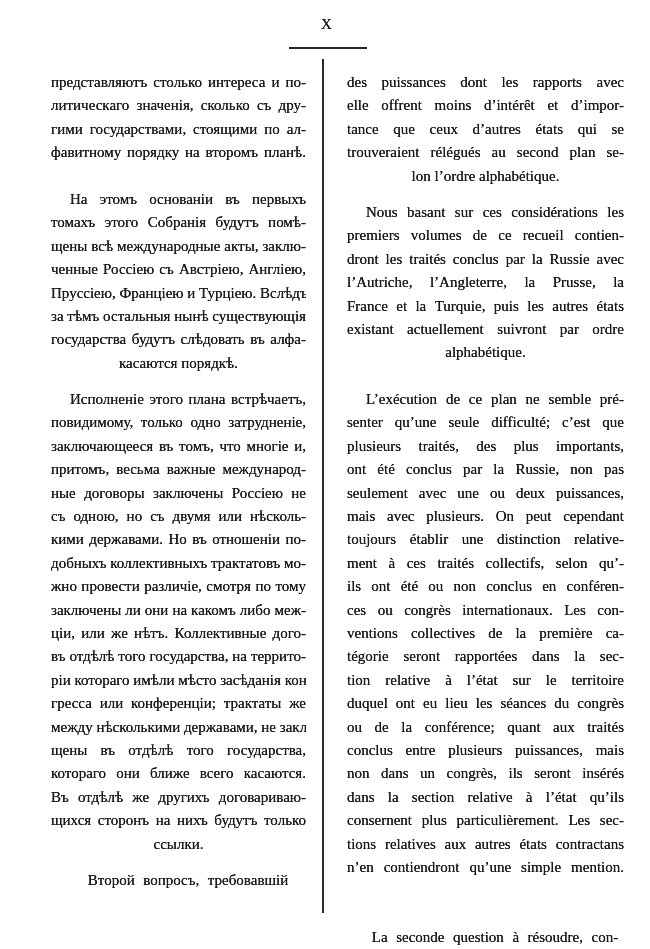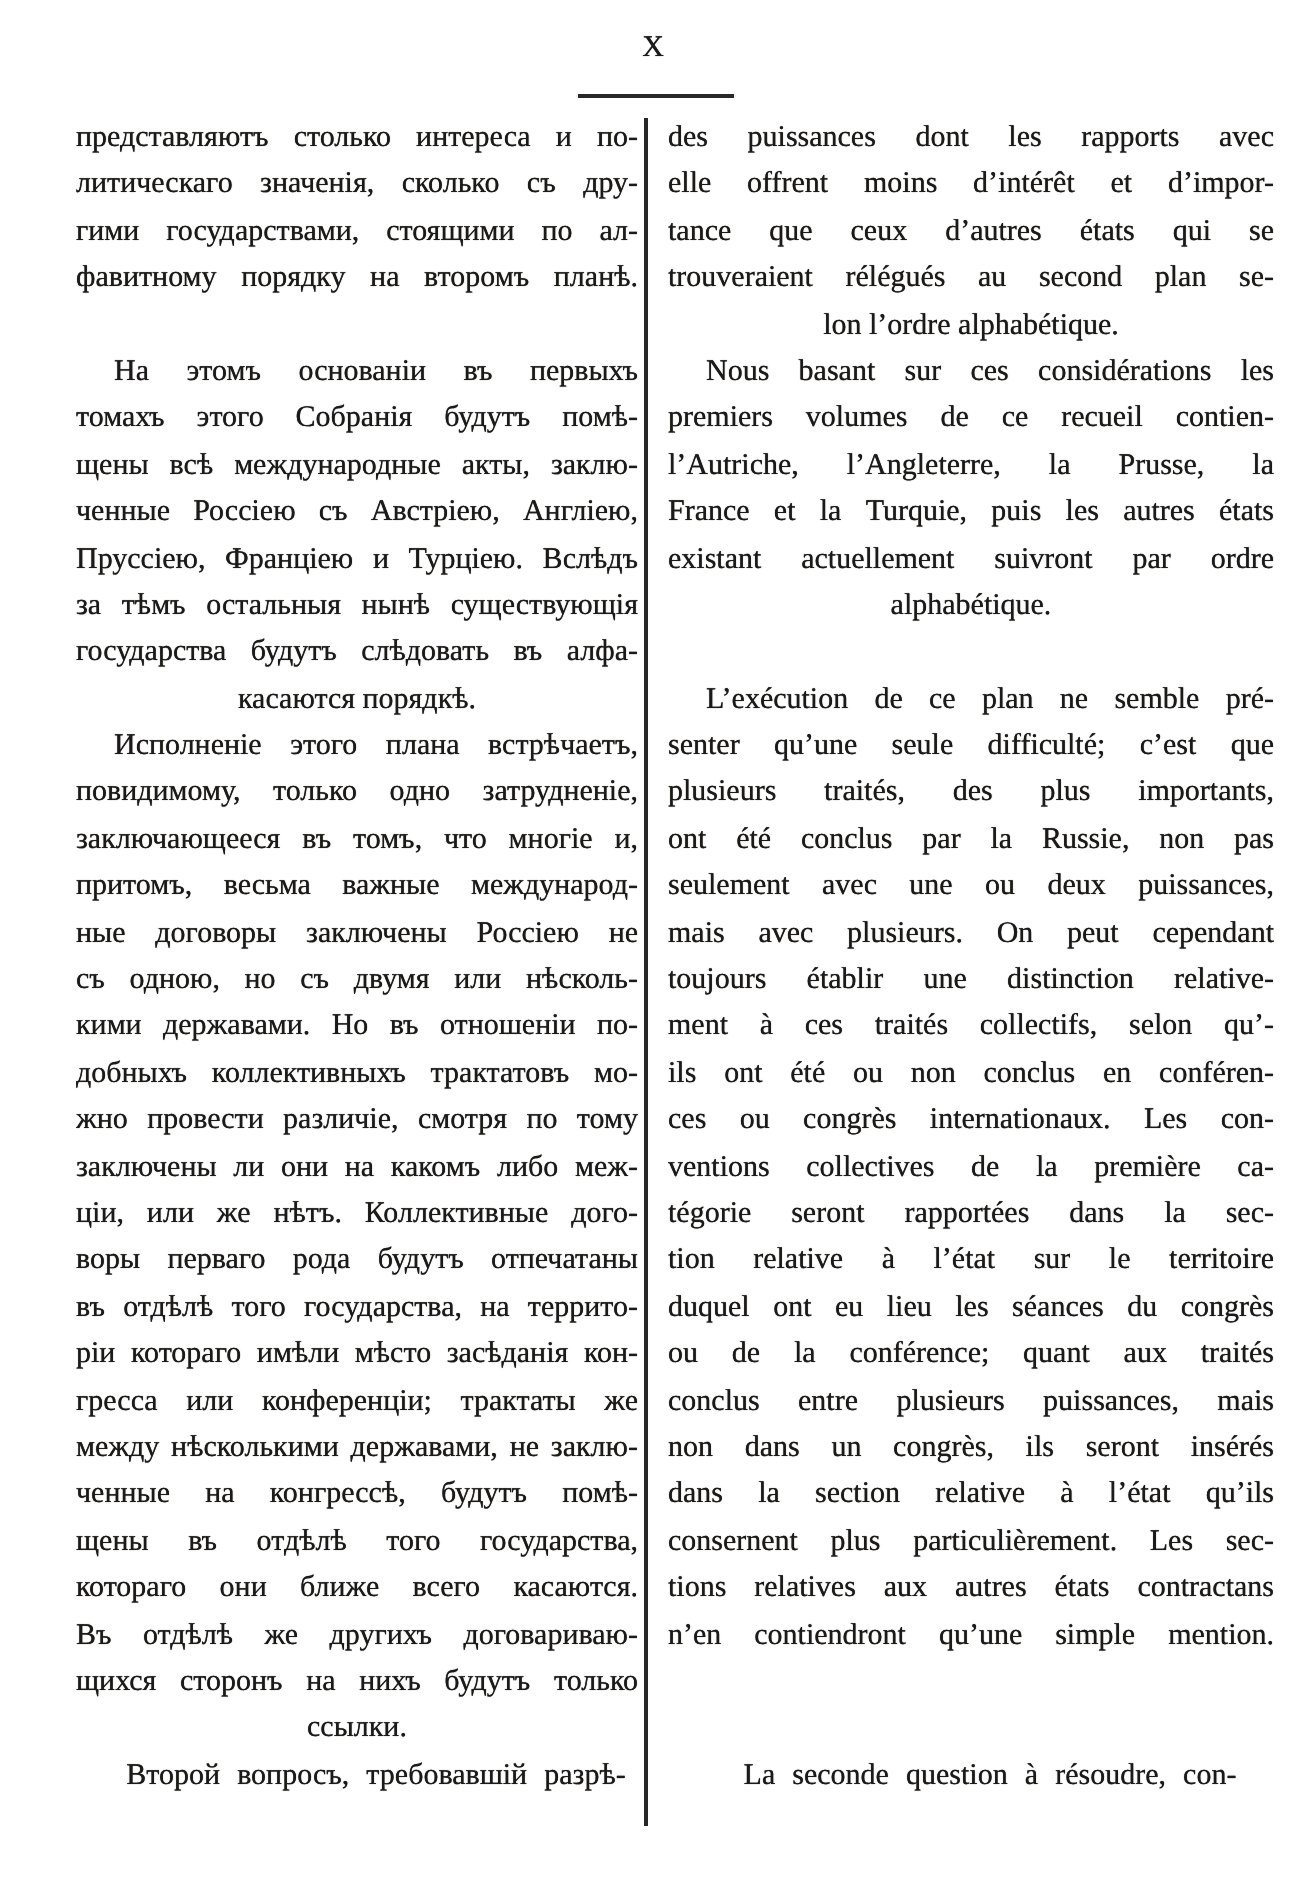--- a/index.html
+++ b/index.html
@@ -29,21 +29,21 @@
   .column-divider{
     position:absolute;top:59px;left:322px;width:2px;height:854px;
     background:var(--rule);
   }
   .column{
     position:absolute;top:58px;
     font-size:15px;line-height:var(--line);
   }
   .column-left{left:38px;width:281px;}
   .column-right{left:334px;width:303px;}
-  .para{margin:0;}
+  .para{margin:13px;}
   .line{overflow:hidden;height:var(--line);}
   .jline{text-align:justify;text-align-last:justify;}
   .lline{text-align:center;}
   .indent{padding-left:19px;}
   .wide{word-spacing:0.32em;}
 </style>
 </head>
 <body>
 
 <div class="page">
@@ -72,26 +72,24 @@
         <div class="line jline">повидимому,&nbsp;только&nbsp;одно&nbsp;затрудненіе,</div>
         <div class="line jline">заключающееся&nbsp;въ&nbsp;томъ,&nbsp;что&nbsp;многіе&nbsp;и,</div>
         <div class="line jline">притомъ,&nbsp;весьма&nbsp;важные&nbsp;международ-</div>
         <div class="line jline">ные&nbsp;договоры&nbsp;заключены&nbsp;Россіею&nbsp;не</div>
         <div class="line jline">съ&nbsp;одною,&nbsp;но&nbsp;съ&nbsp;двумя&nbsp;или&nbsp;нѣсколь-</div>
         <div class="line jline">кими&nbsp;державами.&nbsp;Но&nbsp;въ&nbsp;отношеніи&nbsp;по-</div>
         <div class="line jline">добныхъ&nbsp;коллективныхъ&nbsp;трактатовъ&nbsp;мо-</div>
         <div class="line jline">жно&nbsp;провести&nbsp;различіе,&nbsp;смотря&nbsp;по&nbsp;тому</div>
         <div class="line jline">заключены&nbsp;ли&nbsp;они&nbsp;на&nbsp;какомъ&nbsp;либо&nbsp;меж-</div>
         <div class="line jline">ціи,&nbsp;или&nbsp;же&nbsp;нѣтъ.&nbsp;Коллективные&nbsp;дого-</div>
-        <div class="line jline">воры&nbsp;перваго&nbsp;рода&nbsp;будутъ&nbsp;отпечатаны</div>
         <div class="line jline">въ&nbsp;отдѣлѣ&nbsp;того&nbsp;государства,&nbsp;на&nbsp;террито-</div>
         <div class="line jline">ріи&nbsp;котораго&nbsp;имѣли&nbsp;мѣсто&nbsp;засѣданія&nbsp;кон-</div>
         <div class="line jline">гресса&nbsp;или&nbsp;конференціи;&nbsp;трактаты&nbsp;же</div>
         <div class="line jline">между&nbsp;нѣсколькими&nbsp;державами,&nbsp;не&nbsp;заклю-</div>
-        <div class="line jline">ченные&nbsp;на&nbsp;конгрессѣ,&nbsp;будутъ&nbsp;помѣ-</div>
         <div class="line jline">щены&nbsp;въ&nbsp;отдѣлѣ&nbsp;того&nbsp;государства,</div>
         <div class="line jline">котораго&nbsp;они&nbsp;ближе&nbsp;всего&nbsp;касаются.</div>
         <div class="line jline">Въ&nbsp;отдѣлѣ&nbsp;же&nbsp;другихъ&nbsp;договариваю-</div>
         <div class="line jline">щихся&nbsp;сторонъ&nbsp;на&nbsp;нихъ&nbsp;будутъ&nbsp;только</div>
         <div class="line lline">ссылки.</div>
       </div>
       <div class="para">
         <div class="line lline indent wide">Второй вопросъ, требовавшій разрѣ-</div>
       </div>
     </div>
@@ -102,20 +100,21 @@
       <div class="para">
         <div class="line jline">des&nbsp;puissances&nbsp;dont&nbsp;les&nbsp;rapports&nbsp;avec</div>
         <div class="line jline">elle&nbsp;offrent&nbsp;moins&nbsp;d’intérêt&nbsp;et&nbsp;d’impor-</div>
         <div class="line jline">tance&nbsp;que&nbsp;ceux&nbsp;d’autres&nbsp;états&nbsp;qui&nbsp;se</div>
         <div class="line jline">trouveraient&nbsp;rélégués&nbsp;au&nbsp;second&nbsp;plan&nbsp;se-</div>
         <div class="line lline">lon l’ordre alphabétique.</div>
       </div>
       <div class="para">
         <div class="line jline indent">Nous&nbsp;basant&nbsp;sur&nbsp;ces&nbsp;considérations&nbsp;les</div>
         <div class="line jline">premiers&nbsp;volumes&nbsp;de&nbsp;ce&nbsp;recueil&nbsp;contien-</div>
+        <div class="line jline">dront&nbsp;les&nbsp;traités&nbsp;conclus&nbsp;par&nbsp;la&nbsp;Russie&nbsp;avec</div>
         <div class="line jline">l’Autriche,&nbsp;l’Angleterre,&nbsp;la&nbsp;Prusse,&nbsp;la</div>
         <div class="line jline">France&nbsp;et&nbsp;la&nbsp;Turquie,&nbsp;puis&nbsp;les&nbsp;autres&nbsp;états</div>
         <div class="line jline">existant&nbsp;actuellement&nbsp;suivront&nbsp;par&nbsp;ordre</div>
         <div class="line lline">alphabétique.</div>
       </div>
       <div class="para" style="margin-top: 23.4px;">
         <div class="line jline indent">L’exécution&nbsp;de&nbsp;ce&nbsp;plan&nbsp;ne&nbsp;semble&nbsp;pré-</div>
         <div class="line jline">senter&nbsp;qu’une&nbsp;seule&nbsp;difficulté;&nbsp;c’est&nbsp;que</div>
         <div class="line jline">plusieurs&nbsp;traités,&nbsp;des&nbsp;plus&nbsp;importants,</div>
         <div class="line jline">ont&nbsp;été&nbsp;conclus&nbsp;par&nbsp;la&nbsp;Russie,&nbsp;non&nbsp;pas</div>

